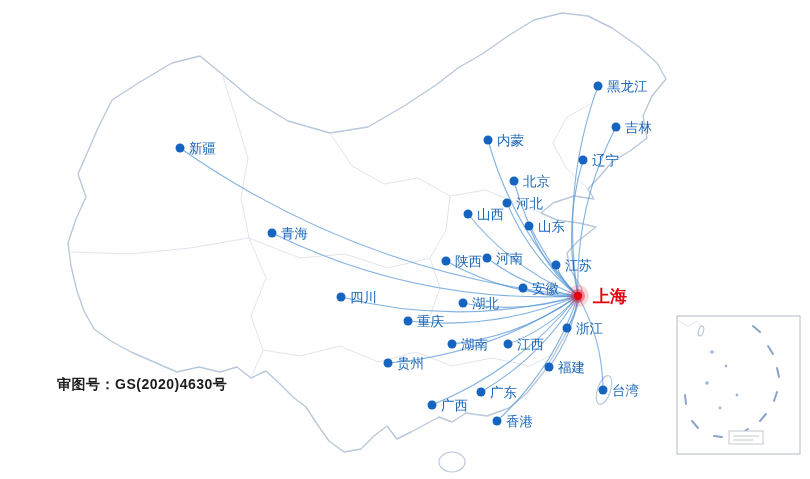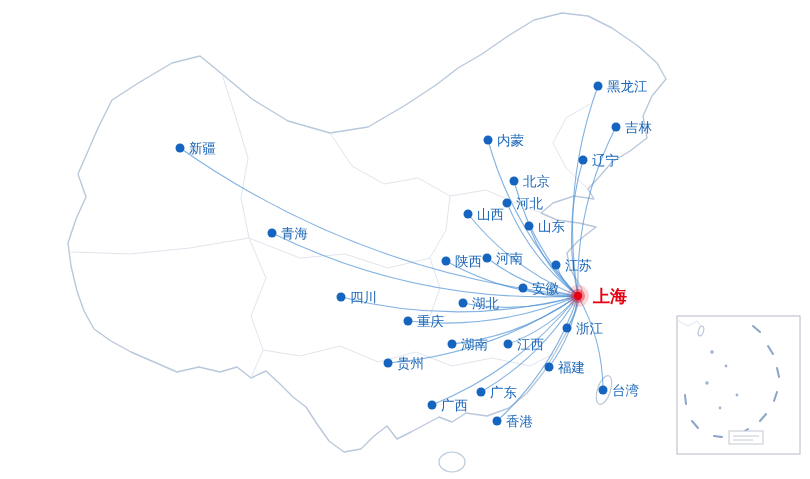--- a/index.html
+++ b/index.html
@@ -164,13 +164,14 @@
         <circle class="inset-island" cx="720" cy="408" r="1.4"></circle>
       </g>
       <g>
         <rect class="tiny" x="729" y="431" width="34" height="13"></rect>
         <line class="tiny" x1="733" y1="436" x2="759" y2="436"></line>
         <line class="tiny" x1="733" y1="440" x2="753" y2="440"></line>
       </g>
     </g>
   </svg>
 
+  <div class="approval">审图号：GS(2020)4630号</div>
 </div>
 
 </body></html>

